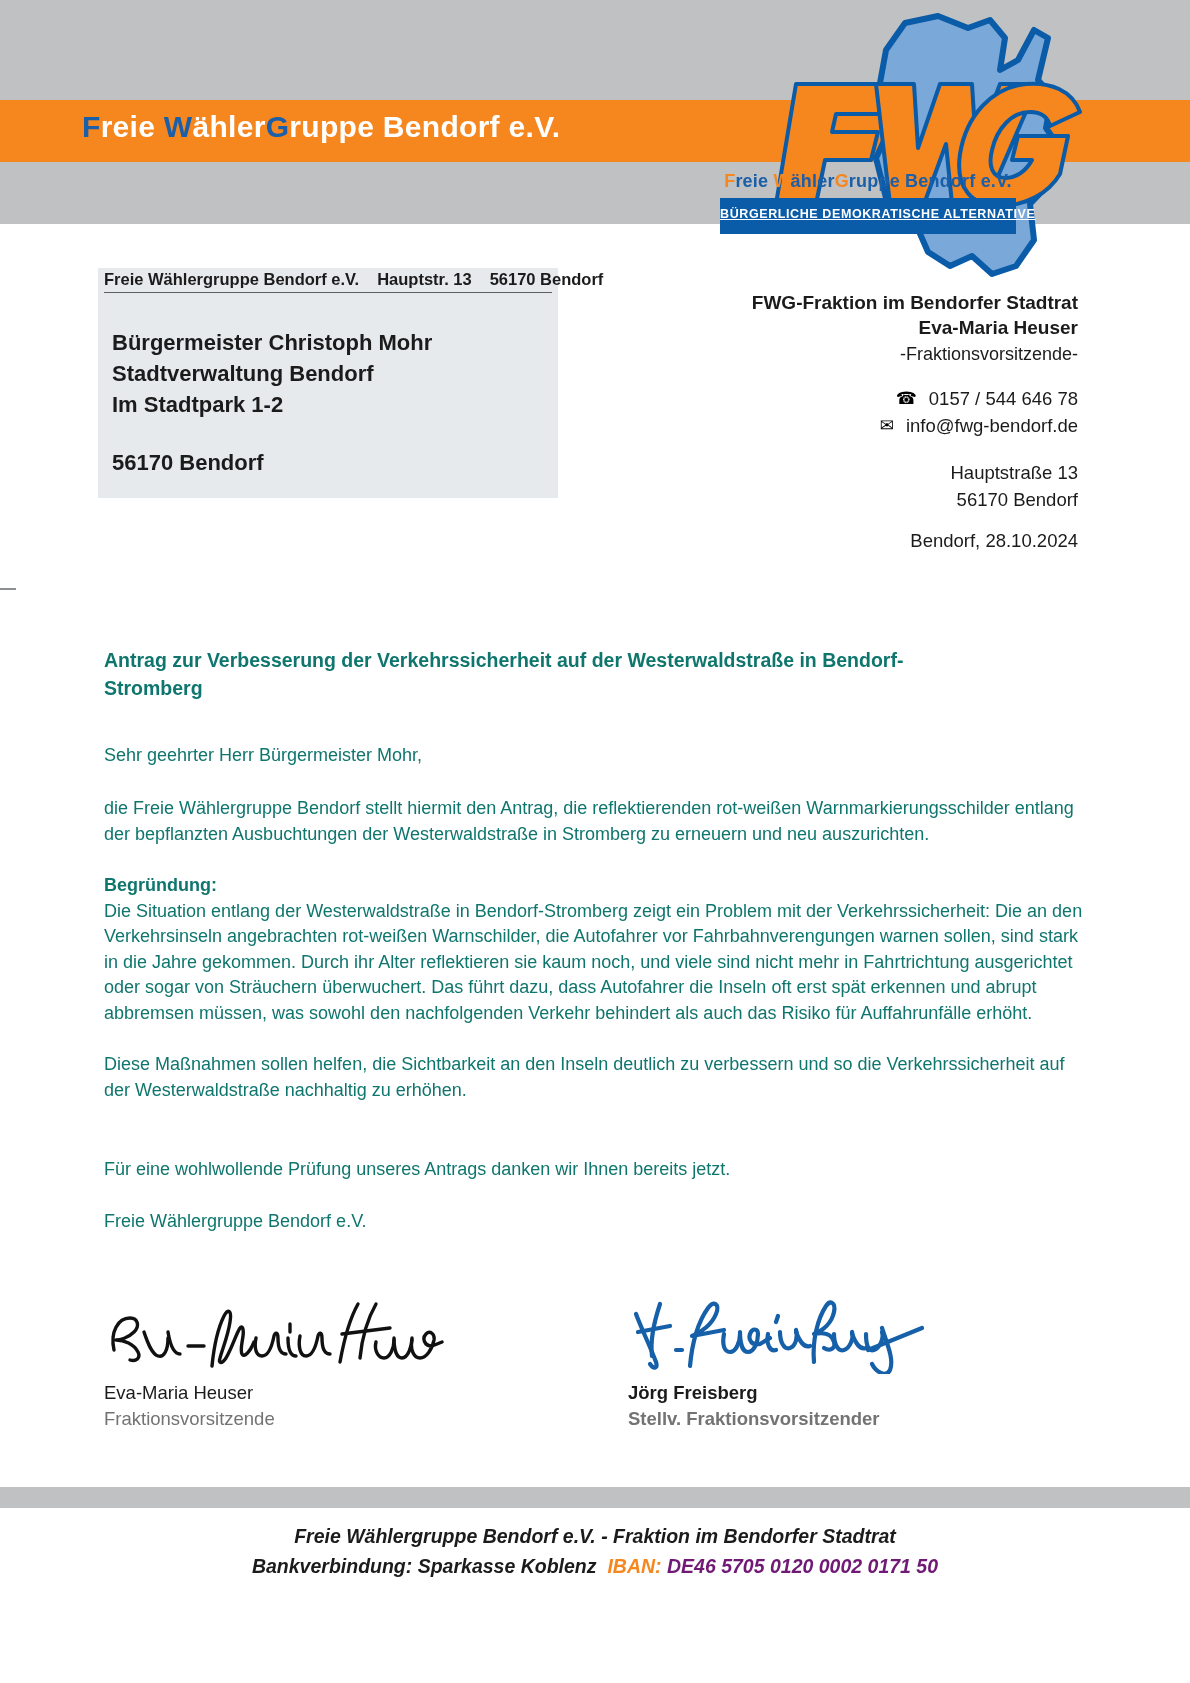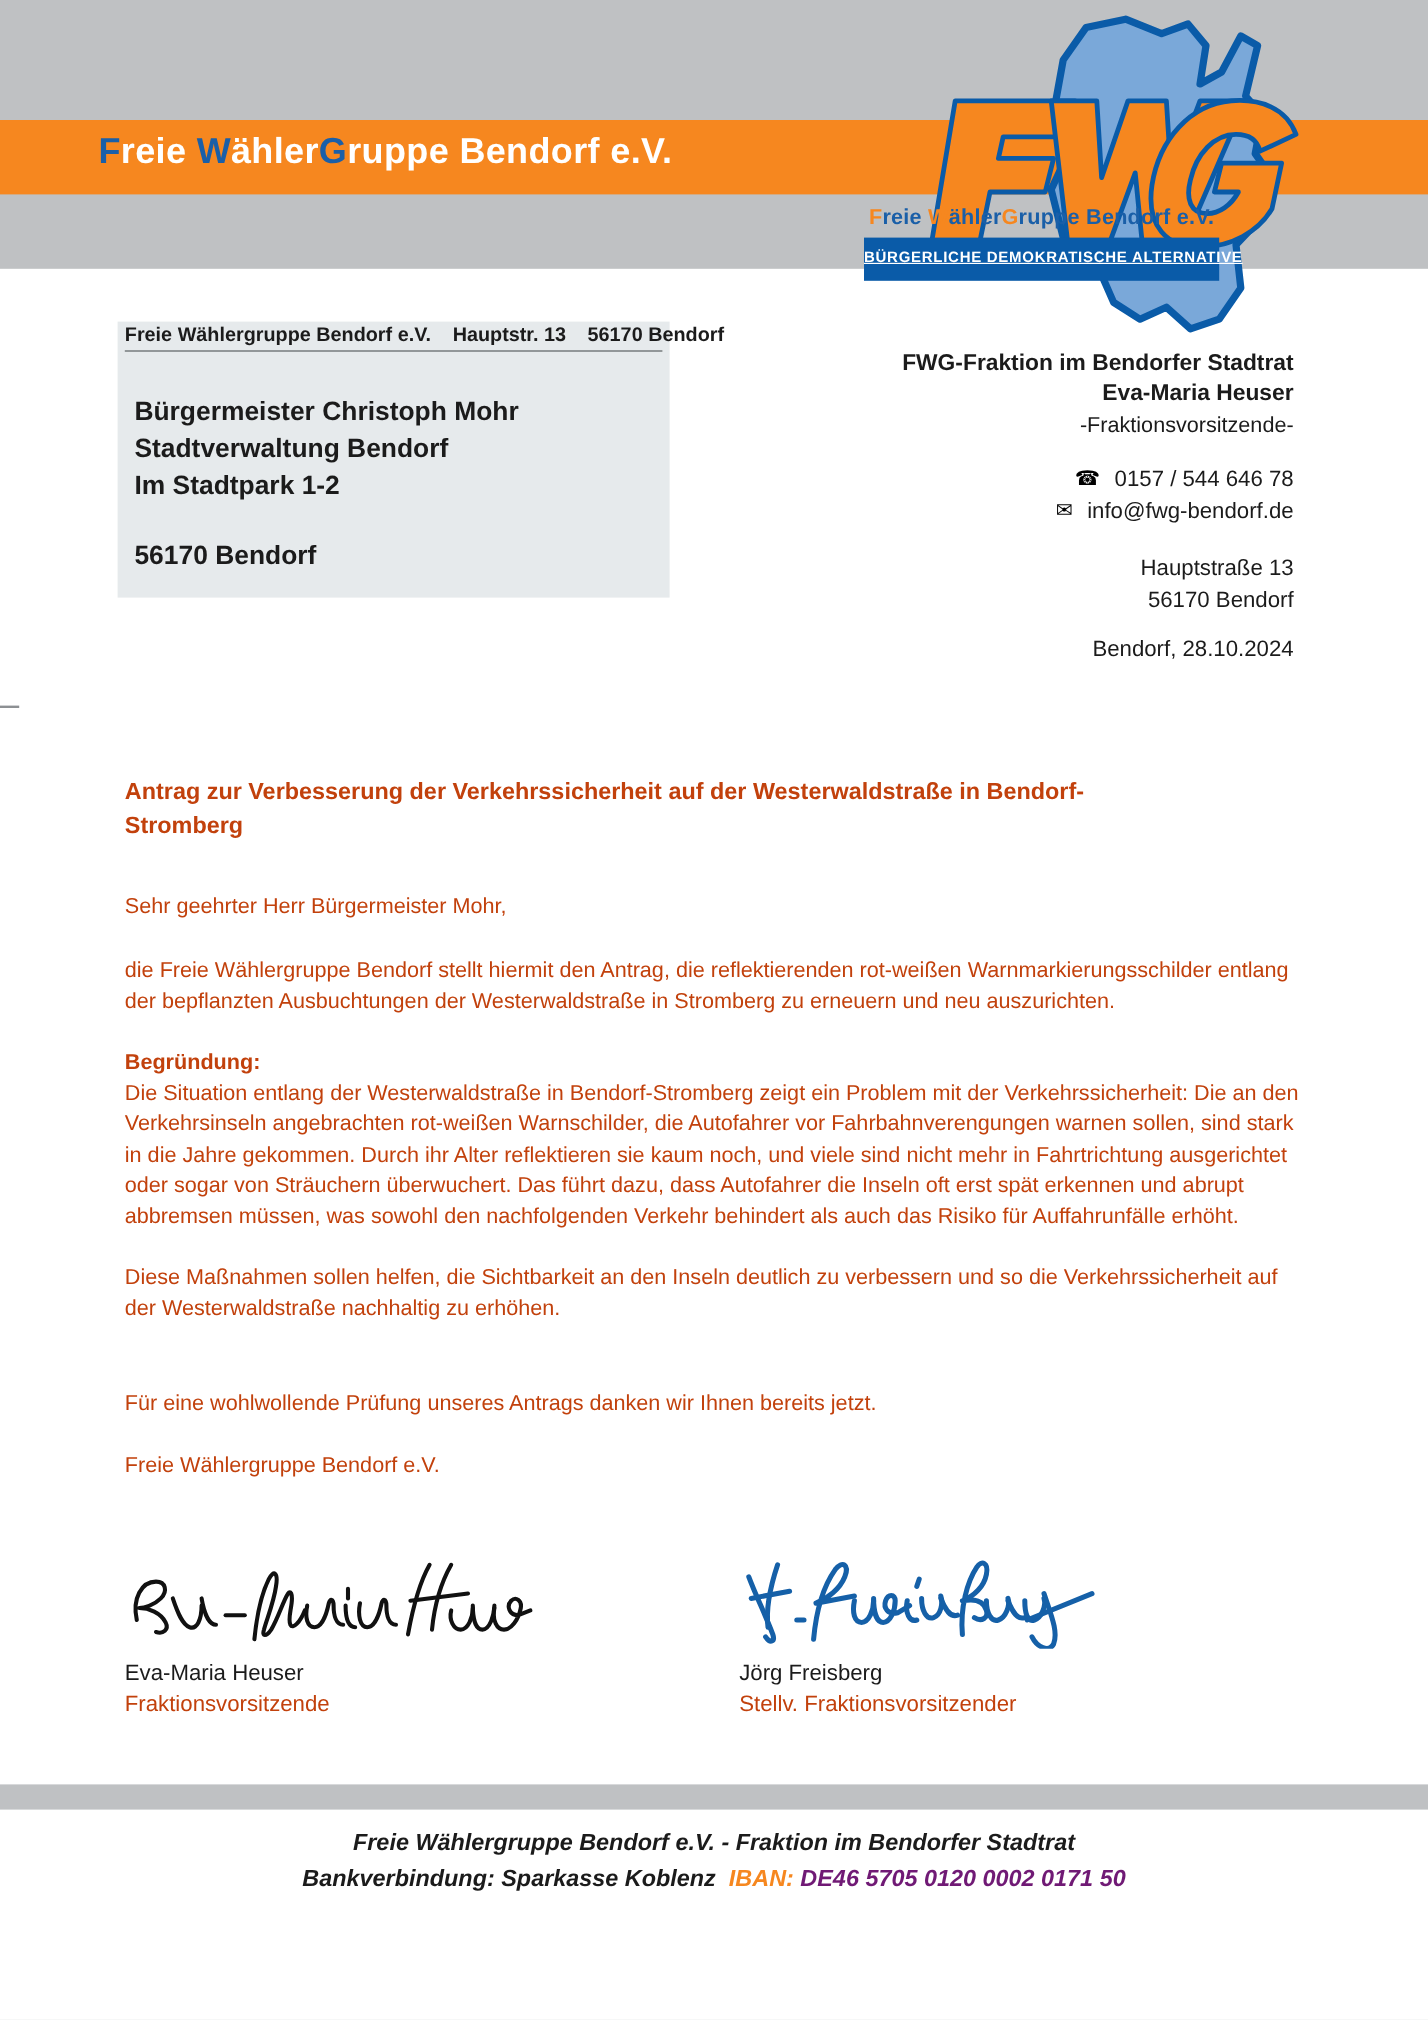--- a/index.html
+++ b/index.html
@@ -195,21 +195,21 @@
     height: 2px;
     background: #8d9093;
   }
 
   
   .body-wrap {
     position: absolute;
     left: 104px;
     top: 646px;
     width: 990px;
-    color: #c2410c;
+    color: #0f766e;
   }
   .subject {
     font-size: 19.5px;
     font-weight: bold;
     line-height: 28px;
     width: 860px;
     margin-bottom: 40px;
   }
   .salut {
     font-size: 18px;
@@ -239,32 +239,32 @@
     left: 104px;
     top: 1288px;
     width: 990px;
     height: 160px;
   }
   .sig-col {
     position: absolute;
     top: 0;
   }
   .sig-col.left { left: 0; }
-  .sig-col.right { left: 512px; }
+  .sig-col.right { left: 524px; font-weight: bold; }
   .sig-img { height: 86px; }
   .sig-name {
     font-size: 18.5px;
     line-height: 26px;
     color: #1b1b1b;
     margin-top: 2px;
   }
   .sig-role {
     font-size: 18.5px;
     line-height: 26px;
-    color: #c2410c;
+    color: #737373;
   }
 
   
   .footer-grey {
     position: absolute;
     left: 0;
     top: 1487px;
     width: 1190px;
     height: 196px;
     background: #bfc1c3;

